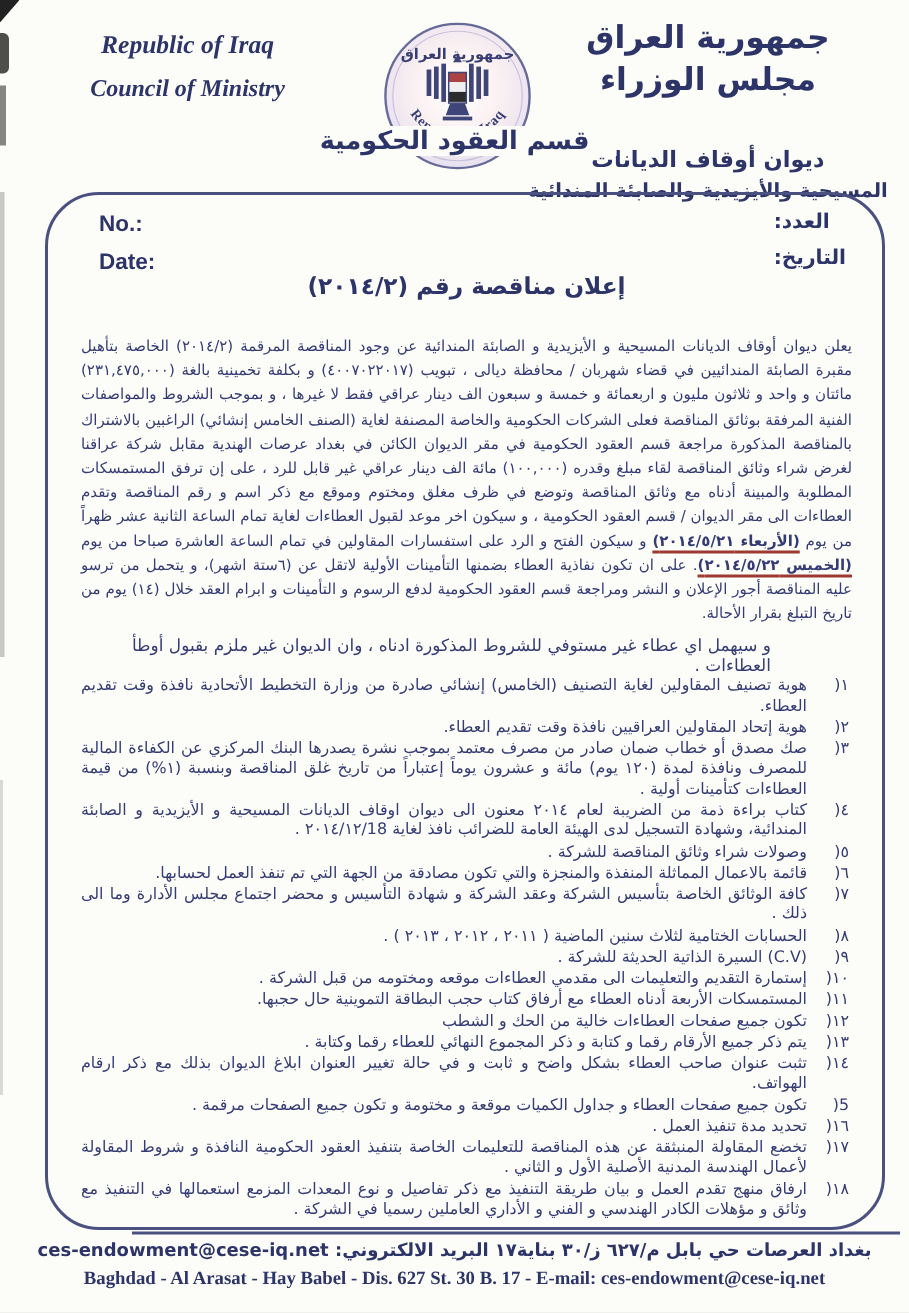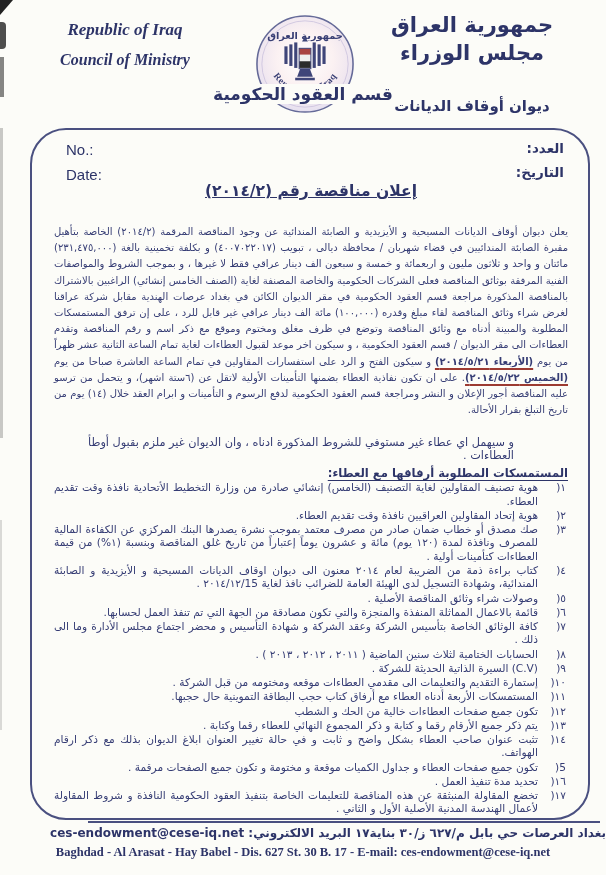--- a/index.html
+++ b/index.html
@@ -33,41 +33,41 @@
 
   .dept{position:absolute;top:84px;left:50%;transform:translateX(-50%);
         font-size:17px;font-weight:bold;color:var(--heading);background:var(--page);
         padding:0 18px;z-index:3;white-space:nowrap;}
 
   
   .box{position:absolute;left:30px;top:128px;width:560px;height:692px;
        border:2.6px solid var(--border);border-radius:36px;z-index:2;
        box-sizing:border-box;padding:6px 20px 6px 22px;direction:rtl;overflow:hidden;}
   .meta{position:relative;height:46px;}
-  .meta-right{position:absolute;right:4px;top:0;text-align:right;font-weight:bold;
+  .meta-right{position:absolute;right:4px;top:0;text-align:left;font-weight:bold;
               font-size:13.5px;color:var(--heading);line-height:24px;}
   .meta-left{position:absolute;left:12px;top:1px;direction:ltr;text-align:left;
-             font-family:"Liberation Sans",sans-serif;font-weight:normal;font-size:15px;
+             font-family:"Liberation Sans",sans-serif;font-weight:bold;font-size:15px;
              color:var(--heading);line-height:25px;}
-  .doc-title{text-align:center;font-size:15.5px;font-weight:bold;color:var(--heading);text-decoration:underline;}
+  .doc-title{text-align:center;font-size:15.5px;font-weight:bold;color:var(--heading);}
   .p1{margin-top:24px;text-align:justify;font-size:10px;line-height:16.2px;color:var(--ink);}
   .u-red{text-decoration:underline;text-decoration-color:var(--red);
          text-decoration-thickness:1.6px;text-underline-offset:3px;font-weight:bold;}
-  .p2{margin-top:18px;font-size:11.3px;color:var(--ink);padding-right:54px;}
+  .p2{margin-top:6px;font-size:11.3px;color:var(--ink);padding-right:54px;}
   .list-heading{margin-top:4px;font-size:11.6px;font-weight:bold;color:var(--heading);
                 text-decoration:underline;text-underline-offset:3px;}
   .req{position:relative;padding-right:30px;font-size:10.6px;line-height:13.4px;
        color:var(--ink);text-align:justify;margin-top:0.8px;}
   .req-num{position:absolute;right:2px;top:0;direction:ltr;unicode-bidi:isolate;}
   .req-num::before{content:")";}
 
   
   .footer-rule{position:absolute;top:821px;left:88px;right:6px;height:2px;
                background:var(--border);z-index:1;}
-  .f-ar{position:absolute;top:826px;width:100%;text-align:right;direction:rtl;
+  .f-ar{position:absolute;top:826px;width:100%;text-align:center;direction:rtl;
         font-size:12px;font-weight:bold;color:var(--heading);}
   .f-en{position:absolute;top:845px;width:100%;text-align:center;
         font-family:"Liberation Serif",serif;font-weight:bold;font-size:12.5px;
         color:var(--heading);}
 </style>
 </head>
 <body>
 
 <div class="page">
 
@@ -117,20 +117,21 @@
       <text font-family="Liberation Serif, serif" font-size="9.5" font-weight="bold" fill="#383e74" letter-spacing="0.6">
         <textPath href="#arcB" startOffset="50%" text-anchor="middle">Republic of Iraq</textPath>
       </text>
     </svg>
   </div>
 
   <div class="hdr-right">
     <div class="r1">جمهورية العراق</div>
     <div class="r2">مجلس الوزراء</div>
     <div class="r3">ديوان أوقاف الديانات</div>
+    <div class="r4">المسيحية والأيزيدية والصابئة المندائية</div>
   </div>
 
   <div class="dept">قسم العقود الحكومية</div>
 
   <div class="box">
     <div class="meta">
       <div class="meta-right">
         <div>العدد:</div>
         <div>التاريخ:</div>
       </div>
@@ -141,28 +142,27 @@
     </div>
 
     <div class="doc-title">إعلان مناقصة رقم (٢٠١٤/٢)</div>
 
     <div class="p1">
       <span>يعلن ديوان أوقاف الديانات المسيحية و الأيزيدية و الصابئة المندائية عن وجود المناقصة المرقمة (٢٠١٤/٢) الخاصة بتأهيل مقبرة الصابئة المندائيين في قضاء شهربان / محافظة ديالى ، تبويب (٤٠٠٧٠٢٢٠١٧) و بكلفة تخمينية بالغة (٢٣١,٤٧٥,٠٠٠) مائتان و واحد و ثلاثون مليون و اربعمائة و خمسة و سبعون الف دينار عراقي فقط لا غيرها ، و بموجب الشروط والمواصفات الفنية المرفقة بوثائق المناقصة فعلى الشركات الحكومية والخاصة المصنفة لغاية (الصنف الخامس إنشائي) الراغبين بالاشتراك بالمناقصة المذكورة مراجعة قسم العقود الحكومية في مقر الديوان الكائن في بغداد عرصات الهندية مقابل شركة عراقنا لغرض شراء وثائق المناقصة لقاء مبلغ وقدره (١٠٠,٠٠٠) مائة الف دينار عراقي غير قابل للرد ، على إن ترفق المستمسكات المطلوبة والمبينة أدناه مع وثائق المناقصة وتوضع في ظرف مغلق ومختوم وموقع مع ذكر اسم و رقم المناقصة وتقدم العطاءات الى مقر الديوان / قسم العقود الحكومية ، و سيكون اخر موعد لقبول العطاءات لغاية تمام الساعة الثانية عشر ظهراً من يوم </span><span class="u-red">(الأربعاء ٢٠١٤/٥/٢١)</span><span> و سيكون الفتح و الرد على استفسارات المقاولين في تمام الساعة العاشرة صباحا من يوم </span><span class="u-red">(الخميس ٢٠١٤/٥/٢٢)</span><span>. على ان تكون نفاذية العطاء بضمنها التأمينات الأولية لاتقل عن (٦ستة اشهر)، و يتحمل من ترسو عليه المناقصة أجور الإعلان و النشر ومراجعة قسم العقود الحكومية لدفع الرسوم و التأمينات و ابرام العقد خلال (١٤) يوم من تاريخ التبلغ بقرار الأحالة.</span>
     </div>
 
     <div class="p2">و سيهمل اي عطاء غير مستوفي للشروط المذكورة ادناه ، وان الديوان غير ملزم بقبول أوطأ العطاءات .</div>
 
-    <div class="list-heading">المستمسكات المطلوبة أرفاقها مع العطاء:</div>
 
     <div>
         <div class="req"><span class="req-num">١</span><span>هوية تصنيف المقاولين لغاية التصنيف (الخامس) إنشائي صادرة من وزارة التخطيط الأتحادية نافذة وقت تقديم العطاء.</span></div>
         <div class="req"><span class="req-num">٢</span><span>هوية إتحاد المقاولين العراقيين نافذة وقت تقديم العطاء.</span></div>
         <div class="req"><span class="req-num">٣</span><span>صك مصدق أو خطاب ضمان صادر من مصرف معتمد بموجب نشرة يصدرها البنك المركزي عن الكفاءة المالية للمصرف ونافذة لمدة (١٢٠ يوم) مائة و عشرون يوماً إعتباراً من تاريخ غلق المناقصة وبنسبة (١%) من قيمة العطاءات كتأمينات أولية .</span></div>
-        <div class="req"><span class="req-num">٤</span><span>كتاب براءة ذمة من الضريبة لعام ٢٠١٤ معنون الى ديوان اوقاف الديانات المسيحية و الأيزيدية و الصابئة المندائية، وشهادة التسجيل لدى الهيئة العامة للضرائب نافذ لغاية ٢٠١٤/١٢/15 .</span></div>
-        <div class="req"><span class="req-num">٥</span><span>وصولات شراء وثائق المناقصة الأصلية .</span></div>
+        <div class="req"><span class="req-num">٤</span><span>كتاب براءة ذمة من الضريبة لعام ٢٠١٤ معنون الى ديوان اوقاف الديانات المسيحية و الأيزيدية و الصابئة المندائية، وشهادة التسجيل لدى الهيئة العامة للضرائب نافذ لغاية ٢٠١٤/١٢/18 .</span></div>
+        <div class="req"><span class="req-num">٥</span><span>وصولات شراء وثائق المناقصة للشركة .</span></div>
         <div class="req"><span class="req-num">٦</span><span>قائمة بالاعمال المماثلة المنفذة والمنجزة والتي تكون مصادقة من الجهة التي تم تنفذ العمل لحسابها.</span></div>
         <div class="req"><span class="req-num">٧</span><span>كافة الوثائق الخاصة بتأسيس الشركة وعقد الشركة و شهادة التأسيس و محضر اجتماع مجلس الأدارة وما الى ذلك .</span></div>
         <div class="req"><span class="req-num">٨</span><span>الحسابات الختامية لثلاث سنين الماضية ( ٢٠١١ ، ٢٠١٢ ، ٢٠١٣ ) .</span></div>
         <div class="req"><span class="req-num">٩</span><span>(C.V) السيرة الذاتية الحديثة للشركة .</span></div>
         <div class="req"><span class="req-num">١٠</span><span>إستمارة التقديم والتعليمات الى مقدمي العطاءات موقعه ومختومه من قبل الشركة .</span></div>
         <div class="req"><span class="req-num">١١</span><span>المستمسكات الأربعة أدناه العطاء مع أرفاق كتاب حجب البطاقة التموينية حال حجبها.</span></div>
         <div class="req"><span class="req-num">١٢</span><span>تكون جميع صفحات العطاءات خالية من الحك و الشطب</span></div>
         <div class="req"><span class="req-num">١٣</span><span>يتم ذكر جميع الأرقام رقما و كتابة و ذكر المجموع النهائي للعطاء رقما وكتابة .</span></div>
         <div class="req"><span class="req-num">١٤</span><span>تثبت عنوان صاحب العطاء بشكل واضح و ثابت و في حالة تغيير العنوان ابلاغ الديوان بذلك مع ذكر ارقام الهواتف.</span></div>
         <div class="req"><span class="req-num">5</span><span>تكون جميع صفحات العطاء و جداول الكميات موقعة و مختومة و تكون جميع الصفحات مرقمة .</span></div>

